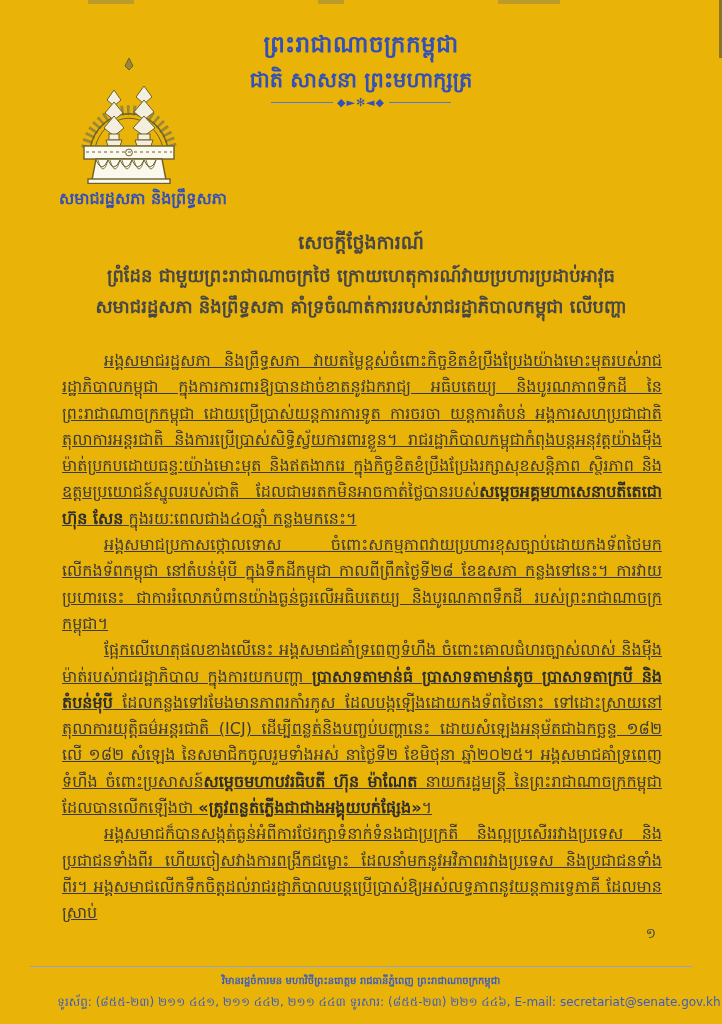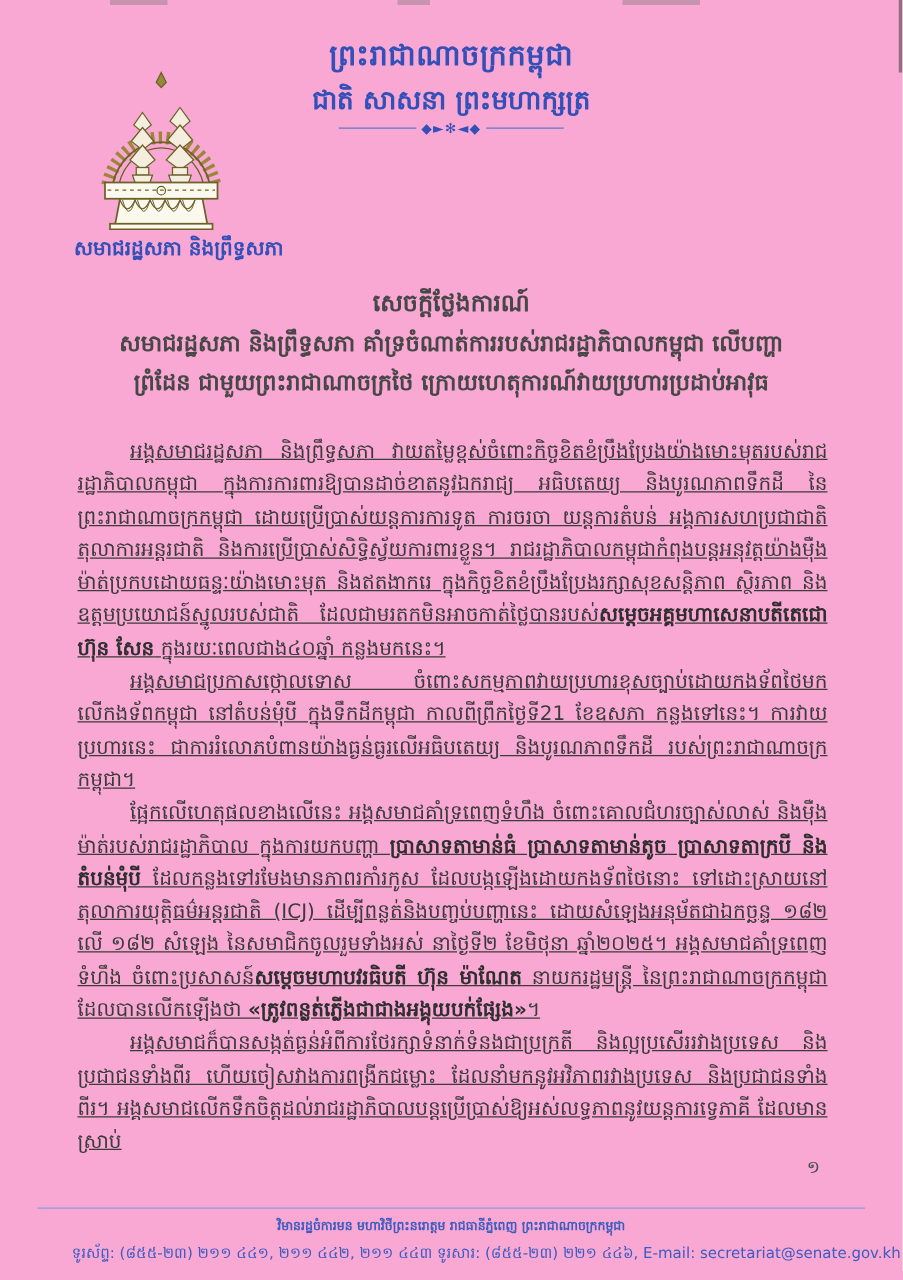--- a/index.html
+++ b/index.html
@@ -1,20 +1,20 @@
 <!DOCTYPE html>
 <html><head>
 <meta charset="utf-8">
 <style>
   html,body{margin:0;padding:0;background:#e8e8e8;}
   .page{
     position:relative;
     width:722px;height:1024px;
     margin:0 auto;
-    background:#f9a8d4;
+    background:#eab308;
     overflow:hidden;
     font-family:"DejaVu Sans",sans-serif;
     color:#3b3b3b;
   }
   
   .scan-mark{position:absolute;top:0;height:4px;background:#6a6f6a;opacity:.35;}
   .scan-edge{position:absolute;top:0;right:0;width:3px;height:58px;background:#3c413c;opacity:.55;}
 
   
   .kingdom-title{
@@ -138,27 +138,27 @@
       <path d="M26,103 L22,124 H96 L92,103 Z" fill="#fbf8ee" stroke="#6e6128" stroke-width="1.4"></path>
       <path d="M26,104 q6,14 12,0 q6,14 12,0 q6,14 12,0 q6,14 12,0 q6,14 12,0" fill="none" stroke="#6e6128" stroke-width="1"></path>
       <path d="M28,104 q5,18 10,0 M40,104 q5,18 10,0 M52,104 q5,18 10,0 M64,104 q5,18 10,0 M76,104 q5,18 10,0" fill="none" stroke="#6e6128" stroke-width=".8"></path>
       <rect x="18" y="123" width="82" height="4.5" fill="#fbf8ee" stroke="#6e6128" stroke-width="1.4"></rect>
     </svg>
   </div>
   <div class="emblem-caption">សមាជរដ្ឋសភា និងព្រឹទ្ធសភា</div>
 
   <div class="doc-heading">សេចក្តីថ្លែងការណ៍</div>
   <div class="doc-subtitle">
+    <div>ព្រំដែន ជាមួយព្រះរាជាណាចក្រថៃ ក្រោយហេតុការណ៍វាយប្រហារប្រដាប់អាវុធ</div>
     <div>សមាជរដ្ឋសភា និងព្រឹទ្ធសភា គាំទ្រចំណាត់ការរបស់រាជរដ្ឋាភិបាលកម្ពុជា លើបញ្ហា</div>
-    <div>ព្រំដែន ជាមួយព្រះរាជាណាចក្រថៃ ក្រោយហេតុការណ៍វាយប្រហារប្រដាប់អាវុធ</div>
   </div>
 
   <div class="doc-body">
       <p><span>អង្គសមាជរដ្ឋសភា និងព្រឹទ្ធសភា វាយតម្លៃខ្ពស់ចំពោះកិច្ចខិតខំប្រឹងប្រែងយ៉ាងមោះមុតរបស់រាជរដ្ឋាភិបាលកម្ពុជា ក្នុងការការពារឱ្យបានដាច់ខាតនូវឯករាជ្យ អធិបតេយ្យ និងបូរណភាពទឹកដី នៃព្រះរាជាណាចក្រកម្ពុជា ដោយប្រើប្រាស់យន្តការការទូត ការចរចា យន្តការតំបន់ អង្គការសហប្រជាជាតិ តុលាការអន្តរជាតិ និងការប្រើប្រាស់សិទ្ធិស្វ័យការពារខ្លួន។ រាជរដ្ឋាភិបាលកម្ពុជាកំពុងបន្តអនុវត្តយ៉ាងម៉ឺងម៉ាត់ប្រកបដោយធន្ទៈយ៉ាងមោះមុត និងឥតងាករេ ក្នុងកិច្ចខិតខំប្រឹងប្រែងរក្សាសុខសន្តិភាព ស្ថិរភាព និងឧត្តមប្រយោជន៍ស្នូលរបស់ជាតិ ដែលជាមរតកមិនអាចកាត់ថ្លៃបានរបស់</span><span class="b">សម្តេចអគ្គមហាសេនាបតីតេជោ ហ៊ុន សែន</span><span> ក្នុងរយៈពេលជាង៤០ឆ្នាំ កន្លងមកនេះ។</span></p>
-      <p><span>អង្គសមាជប្រកាសថ្កោលទោស ចំពោះសកម្មភាពវាយប្រហារខុសច្បាប់ដោយកងទ័ពថៃមកលើកងទ័ពកម្ពុជា នៅតំបន់មុំបី ក្នុងទឹកដីកម្ពុជា កាលពីព្រឹកថ្ងៃទី21 ខែឧសភា កន្លងទៅនេះ។ ការវាយប្រហារនេះ ជាការរំលោភបំពានយ៉ាងធ្ងន់ធ្ងរលើអធិបតេយ្យ និងបូរណភាពទឹកដី របស់ព្រះរាជាណាចក្រកម្ពុជា។</span></p>
+      <p><span>អង្គសមាជប្រកាសថ្កោលទោស ចំពោះសកម្មភាពវាយប្រហារខុសច្បាប់ដោយកងទ័ពថៃមកលើកងទ័ពកម្ពុជា នៅតំបន់មុំបី ក្នុងទឹកដីកម្ពុជា កាលពីព្រឹកថ្ងៃទី២៨ ខែឧសភា កន្លងទៅនេះ។ ការវាយប្រហារនេះ ជាការរំលោភបំពានយ៉ាងធ្ងន់ធ្ងរលើអធិបតេយ្យ និងបូរណភាពទឹកដី របស់ព្រះរាជាណាចក្រកម្ពុជា។</span></p>
       <p><span>ផ្អែកលើហេតុផលខាងលើនេះ អង្គសមាជគាំទ្រពេញទំហឹង ចំពោះគោលជំហរច្បាស់លាស់ និងម៉ឺងម៉ាត់របស់រាជរដ្ឋាភិបាល ក្នុងការយកបញ្ហា </span><span class="b">ប្រាសាទតាមាន់ធំ ប្រាសាទតាមាន់តូច ប្រាសាទតាក្របី និងតំបន់មុំបី</span><span> ដែលកន្លងទៅរមែងមានភាពរកាំរកូស ដែលបង្កឡើងដោយកងទ័ពថៃនោះ ទៅដោះស្រាយនៅតុលាការយុត្តិធម៌អន្តរជាតិ (ICJ) ដើម្បីពន្លត់និងបញ្ចប់បញ្ហានេះ ដោយសំឡេងអនុម័តជាឯកច្ឆន្ទ ១៨២ លើ ១៨២ សំឡេង នៃសមាជិកចូលរួមទាំងអស់ នាថ្ងៃទី២ ខែមិថុនា ឆ្នាំ២០២៥។ អង្គសមាជគាំទ្រពេញទំហឹង ចំពោះប្រសាសន៍</span><span class="b">សម្តេចមហាបវរធិបតី ហ៊ុន ម៉ាណែត</span><span> នាយករដ្ឋមន្ត្រី នៃព្រះរាជាណាចក្រកម្ពុជា ដែលបានលើកឡើងថា </span><span class="b">«ត្រូវពន្លត់ភ្លើងជាជាងអង្គុយបក់ផ្សែង»</span><span>។</span></p>
       <p><span>អង្គសមាជក៏បានសង្កត់ធ្ងន់អំពីការថែរក្សាទំនាក់ទំនងជាប្រក្រតី និងល្អប្រសើររវាងប្រទេស និងប្រជាជនទាំងពីរ ហើយចៀសវាងការពង្រីកជម្លោះ ដែលនាំមកនូវអវិភាពរវាងប្រទេស និងប្រជាជនទាំងពីរ។ អង្គសមាជលើកទឹកចិត្តដល់រាជរដ្ឋាភិបាលបន្តប្រើប្រាស់ឱ្យអស់លទ្ធភាពនូវយន្តការទ្វេភាគី ដែលមានស្រាប់</span></p>
     </div>
 
   <div class="page-number">១</div>
 
   <div class="footer-rule"></div>
   <div class="footer-address">វិមានរដ្ឋចំការមន មហាវិថីព្រះនរោត្តម រាជធានីភ្នំពេញ ព្រះរាជាណាចក្រកម្ពុជា</div>
   <div class="footer-contact">ទូរស័ព្ទ: (៨៥៥-២៣) ២១១ ៤៤១, ២១១ ៤៤២, ២១១ ៤៤៣ ទូរសារ: (៨៥៥-២៣) ២២១ ៤៤៦, E-mail: secretariat@senate.gov.kh</div>
 

